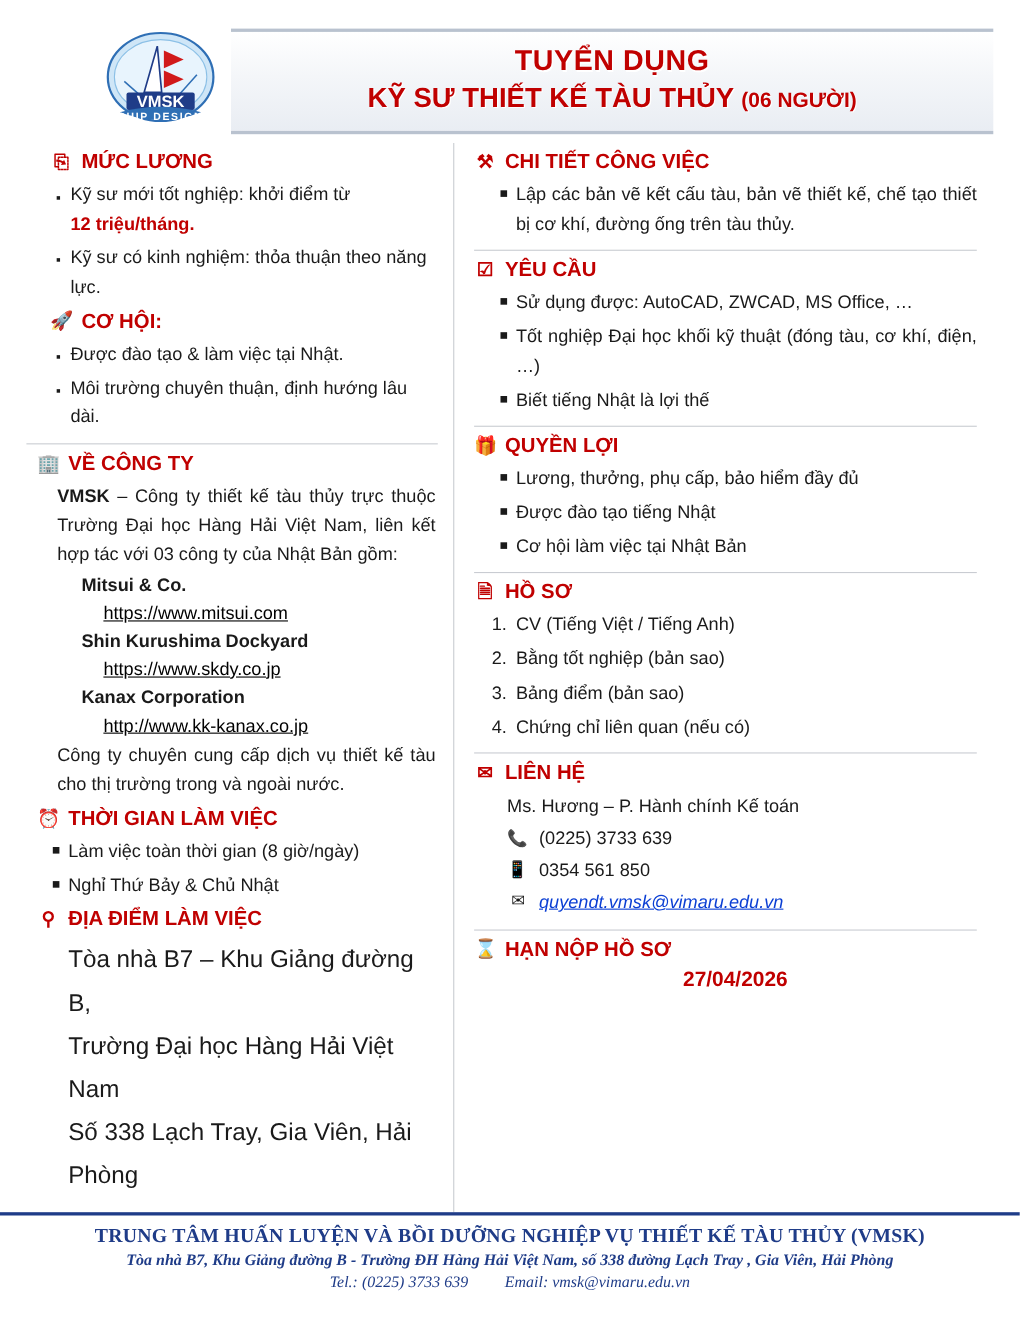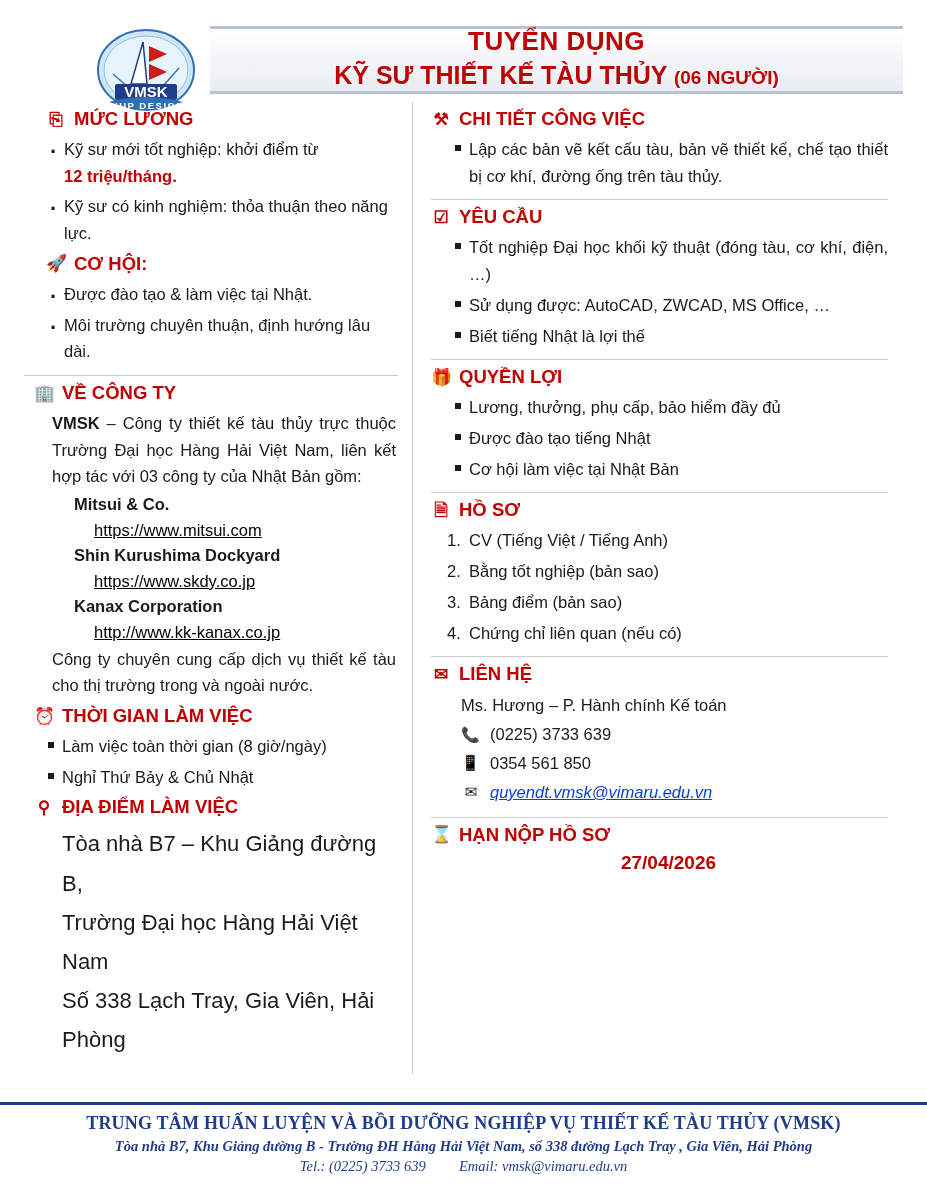--- a/index.html
+++ b/index.html
@@ -15,21 +15,21 @@
   .page {
     position: relative;
     width: 927px;
     height: 1200px;
     padding: 26px 24px 0 24px;
   }
   
   .header {
     display: flex;
     align-items: stretch;
-    height: 68px;
+    height: 96px;
     margin-left: 66px;
   }
   .logo-wrap {
     position: absolute;
     left: 88px;
     top: 26px;
     width: 116px;
     height: 96px;
     display: flex;
     align-items: center;
@@ -340,22 +340,22 @@
         <li class="just">Lập các bản vẽ kết cấu tàu, bản vẽ thiết kế, chế tạo thiết bị cơ khí, đường ống trên tàu thủy.</li>
       </ul>
 
       <hr class="hr-thin">
 
       <div class="sec-title">
         <span class="ic">☑</span>
         <span>YÊU CẦU</span>
       </div>
       <ul class="sq">
+        <li class="just">Sử dụng được: AutoCAD, ZWCAD, MS Office, …</li>
         <li class="just">Tốt nghiệp Đại học khối kỹ thuật (đóng tàu, cơ khí, điện, …)</li>
-        <li class="just">Sử dụng được: AutoCAD, ZWCAD, MS Office, …</li>
         <li>Biết tiếng Nhật là lợi thế</li>
       </ul>
 
       <hr class="hr-thin">
 
       <div class="sec-title">
         <span class="ic">🎁</span>
         <span>QUYỀN LỢI</span>
       </div>
       <ul class="sq">

